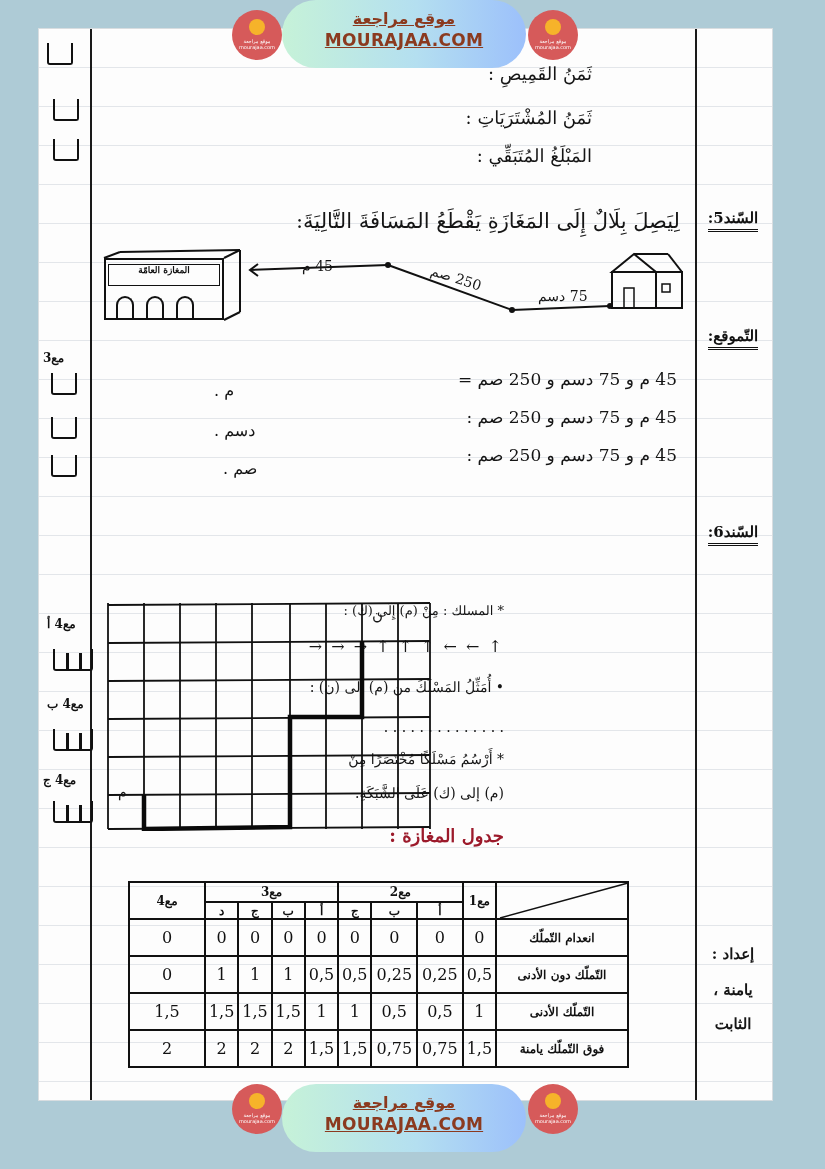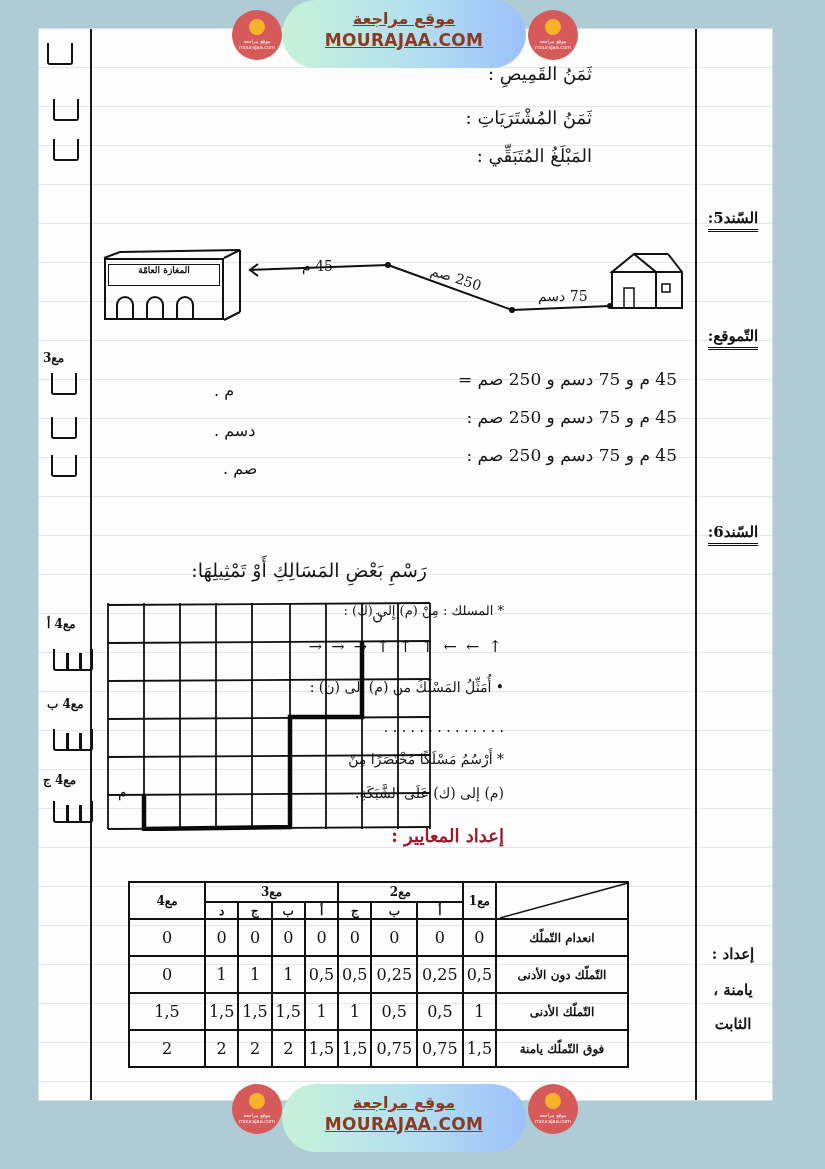--- a/index.html
+++ b/index.html
@@ -83,50 +83,50 @@
   <div class="vline" style="left:656px;"></div>
 
   <div class="hw" style="right:180px; top:34px; font-size:18px;">ثَمَنُ القَمِيصِ :</div>
   <div class="hw" style="right:180px; top:78px; font-size:18px;">ثَمَنُ المُشْتَرَيَاتِ :</div>
   <div class="hw" style="right:180px; top:116px; font-size:18px;">المَبْلَغُ المُتَبَقِّي :</div>
   <div class="box-mark" style="left:8px; top:14px;"></div>
   <div class="box-mark" style="left:14px; top:70px;"></div>
   <div class="box-mark" style="left:14px; top:110px;"></div>
 
   <div class="label-col" style="top:180px;"><span class="u">السّند5:</span></div>
+  <div class="hw" style="right:92px; top:180px; font-size:21px;">لِيَصِلَ بِلَالٌ إِلَى المَغَازَةِ يَقْطَعُ المَسَافَةَ التَّالِيَةَ:</div>
 
   <div class="label-col" style="top:298px;"><span class="u">التّموقع:</span></div>
   <div class="hw" style="right:95px; top:340px; font-size:17px;">45 م و 75 دسم و 250 صم =</div>
   <div class="hw" style="right:95px; top:378px; font-size:17px;">45 م و 75 دسم و 250 صم :</div>
   <div class="hw" style="right:95px; top:416px; font-size:17px;">45 م و 75 دسم و 250 صم :</div>
   <div class="hw" style="left:175px; top:352px; font-size:16px;">م .</div>
   <div class="hw" style="left:175px; top:392px; font-size:16px;">دسم .</div>
   <div class="hw" style="left:184px; top:430px; font-size:16px;">صم .</div>
   <div class="mark-label" style="left:4px; top:322px;">مع3</div>
   <div class="box-mark" style="left:12px; top:344px;"></div>
   <div class="box-mark" style="left:12px; top:388px;"></div>
   <div class="box-mark" style="left:12px; top:426px;"></div>
 
   <div class="label-col" style="top:494px;"><span class="u">السّند6:</span></div>
-  <div class="hw" style="right:345px; top:530px; font-size:19px;">رَسْمِ بَعْضِ المَسَالِكِ أَوْ تَمْثِيلِهَا:</div>
 
   <div class="mark-label" style="left:8px; top:588px;">مع4 أ</div>
   <div class="box-mark triple" style="left:14px; top:620px;"></div>
   <div class="mark-label" style="left:8px; top:668px;">مع4 ب</div>
   <div class="box-mark triple" style="left:14px; top:700px;"></div>
   <div class="mark-label" style="left:4px; top:744px;">مع4 ج</div>
   <div class="box-mark triple" style="left:14px; top:772px;"></div>
 
   <div class="hw" style="right:268px; top:574px; font-size:13px;">* المسلك : مِنْ (م) إِلَى (ك) :</div>
   <div class="hw" style="right:268px; top:608px; font-size:16px; direction:ltr; letter-spacing:2px;">→ → → ↑ ↑ ↑ ← ← ↑</div>
   <div class="hw" style="right:268px; top:650px; font-size:14px;">• أُمَثِّلُ المَسْلَكَ من (م) إلى (ن) :</div>
   <div class="hw" style="right:268px; top:690px; font-size:14px;">. . . . . . . . . . . . . .</div>
   <div class="hw" style="right:268px; top:722px; font-size:14px;">* أَرْسُمُ مَسْلَكًا مُخْتَصَرًا مِنْ</div>
   <div class="hw" style="right:268px; top:756px; font-size:14px;">(م) إلى (ك) عَلَى الشَّبَكَةِ.</div>
-  <div class="hw" style="right:268px; top:796px; font-size:18px; color:#9c1a2b; font-weight:bold;">إعداد المعايير :</div>
+  <div class="hw" style="right:268px; top:796px; font-size:18px; color:#9c1a2b; font-weight:bold;">جدول المغازة :</div>
 
   <div class="hw" style="right:6px; top:916px; font-size:15px; font-weight:bold; width:66px; text-align:center;">إعداد :</div>
   <div class="hw" style="right:6px; top:952px; font-size:15px; font-weight:bold; width:66px; text-align:center;">يامنة ،</div>
   <div class="hw" style="right:6px; top:986px; font-size:15px; font-weight:bold; width:66px; text-align:center;">الثابت</div>
 </div>
 
 <div class="shop">
   <div class="shop-sign">المغازة العامّة</div>
   <div class="arch" style="left:10px;"></div>
   <div class="arch" style="left:40px;"></div>

